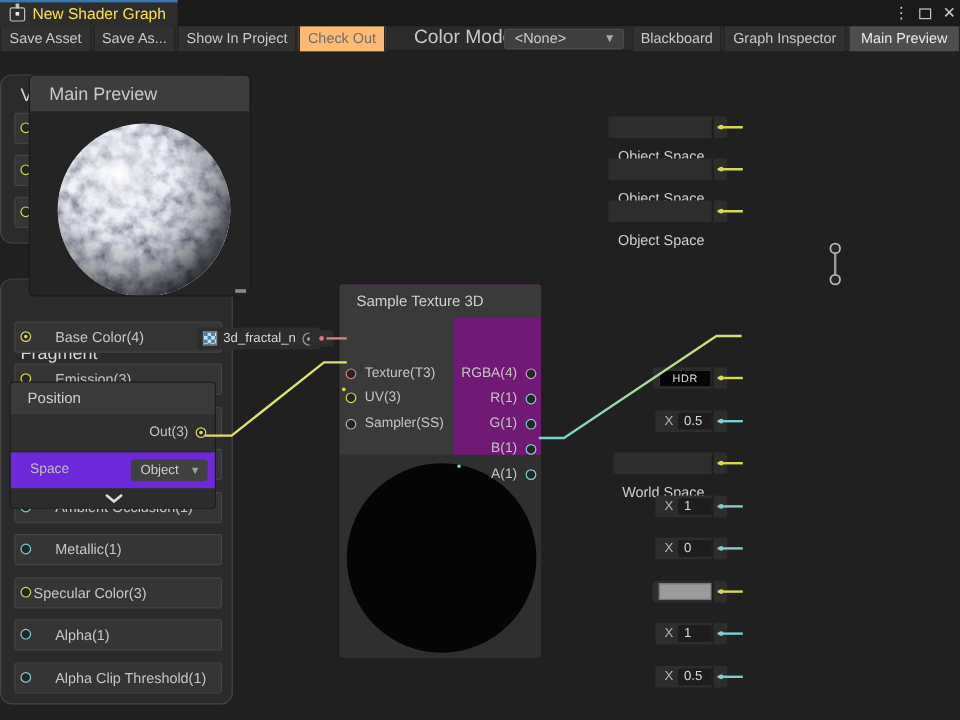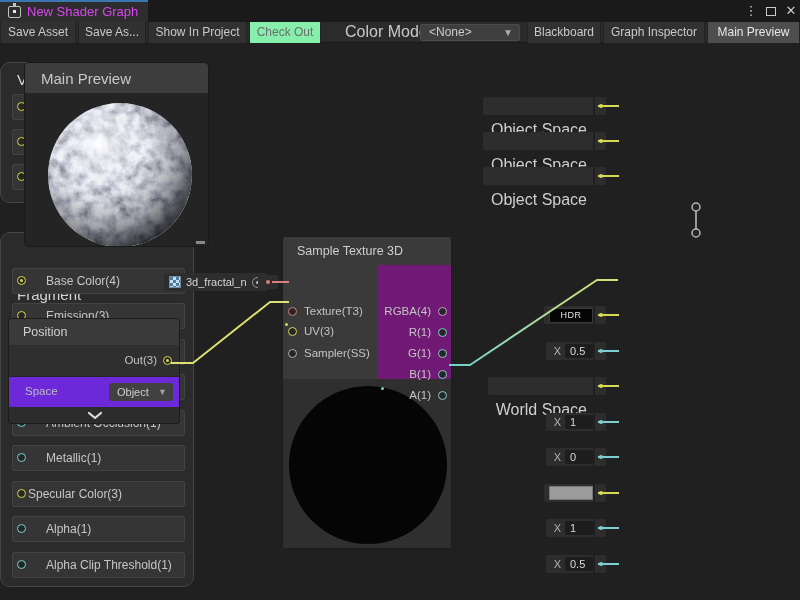--- a/index.html
+++ b/index.html
@@ -9,31 +9,31 @@
 
   
   .tabbar { position:absolute; left:0; top:0; width:800px; height:22px; background:#1a1a1a; }
   .tab { position:absolute; left:0; top:0; width:148px; height:22px; background:#2d2d2d;
          display:flex; align-items:center; padding-left:8px; }
   .tab-accent { position:absolute; left:0; top:0; width:148px; height:2px; background:#3c76b0; }
   .sg-icon { position:relative; width:13px; height:12px; margin-right:6px; margin-top:1px;
              border:1px solid #c2c2c2; border-radius:2px; background:#2d2d2d; }
   .sg-icon::before { content:""; position:absolute; left:4px; top:-4px; width:3px; height:4px; background:#c2c2c2; }
   .sg-icon::after  { content:""; position:absolute; left:4px; top:3px; width:3px; height:3px; background:#e8e8e8; }
-  .tab-title { font-size:13px; color:#d946ef; white-space:nowrap; }
+  .tab-title { font-size:13px; color:#fde047; white-space:nowrap; }
   .win-controls { position:absolute; right:2px; top:0; height:22px; display:flex; align-items:center; gap:8px; }
   .wc { color:#c8c8c8; font-size:13px; line-height:22px; width:14px; text-align:center; cursor:default; }
   .max-box { width:10px; height:9px; border:1.5px solid #c8c8c8; display:inline-block; }
 
   
   .toolbar { position:absolute; left:0; top:22px; width:800px; height:21px; background:#2b2b2b;
              border-bottom:1px solid #191919; }
   .tb-btn { position:absolute; top:0; height:21px; line-height:20px; text-align:center; font-size:12px;
             color:#c9c9c9; background:#313131; border-left:1px solid #232323; border-right:1px solid #232323; }
-  .tb-btn.disabled { color:#6d6d6d; background:#86efac; }
+  .tb-btn.disabled { color:#6d6d6d; background:#fdba74; }
   .tb-btn.active { background:#4e4e4e; color:#e8e8e8; }
   .tb-label { position:absolute; top:0; height:21px; line-height:20px; font-size:16px; color:#c9c9c9; }
   .tb-dropdown { position:absolute; top:2px; height:17px; background:#3f3f3f; border:1px solid #4a4a4a;
                  border-radius:2px; font-size:12px; color:#cccccc; line-height:15px; padding-left:8px; }
   .tb-dropdown .arr { position:absolute; right:6px; top:0; color:#a8a8a8; font-size:10px; line-height:15px; }
 
   
   .canvas { position:absolute; left:0; top:43px; width:800px; height:557px; background:#202020; }
   .edges { position:absolute; left:0; top:0; width:800px; height:557px; pointer-events:none; z-index:40; }
 
@@ -48,21 +48,21 @@
   .p-pink  { border-color:#ce9cce; } .p-red  { border-color:#dc7b7b; }
   .p-gray  { border-color:#b0b0b0; }
   .port.filled::after { content:""; position:absolute; left:1.5px; top:1.5px; width:3px; height:3px; border-radius:50%; }
   .p-yellow.filled::after { background:#d8d952; } .p-cyan.filled::after { background:#7ecfcf; }
 
   .context { position:absolute; width:194px; background:#2b2b2b; border:1px solid #454545; border-radius:10px; z-index:10; }
 
   
   .widget { position:absolute; right:194px; height:18px; background:#2d2d2d; border-radius:2px;
             display:flex; align-items:center; z-index:30; }
-  .widget .wlbl { font-size:16px; color:#cfcfcf; padding:0 6px 0 8px; white-space:nowrap;margin-top:48px; }
+  .widget .wlbl { font-size:12px; color:#cfcfcf; padding:0 6px 0 8px; white-space:nowrap;margin-top:48px; }
   .dotsec { width:13px; height:100%; border-left:2px solid #202020; display:flex; align-items:center; justify-content:center; }
   .dot { width:4px; height:4px; border-radius:50%; }
   .dot-yellow { background:#d8d952; } .dot-cyan { background:#7ecfcf; } .dot-red { background:#dc7b7b; }
   .xlbl { font-size:11px; color:#b4b4b4; padding:0 4px 0 8px; }
   .xval { background:#1d1d1d; border-radius:2px; min-width:28px; height:14px; font-size:11px; color:#d8d8d8;
           line-height:14px; padding:0 5px; }
   .swatch-hdr { width:44px; height:15px; background:#050505; border:1px solid #3a3a3a; margin-left:5px;
                 font-size:9px; color:#e0e0e0; text-align:center; line-height:13px; letter-spacing:.5px; }
   .swatch-gray { width:44px; height:14px; background:#9b9b9b; margin-left:5px; border:1px solid #777; }
 

